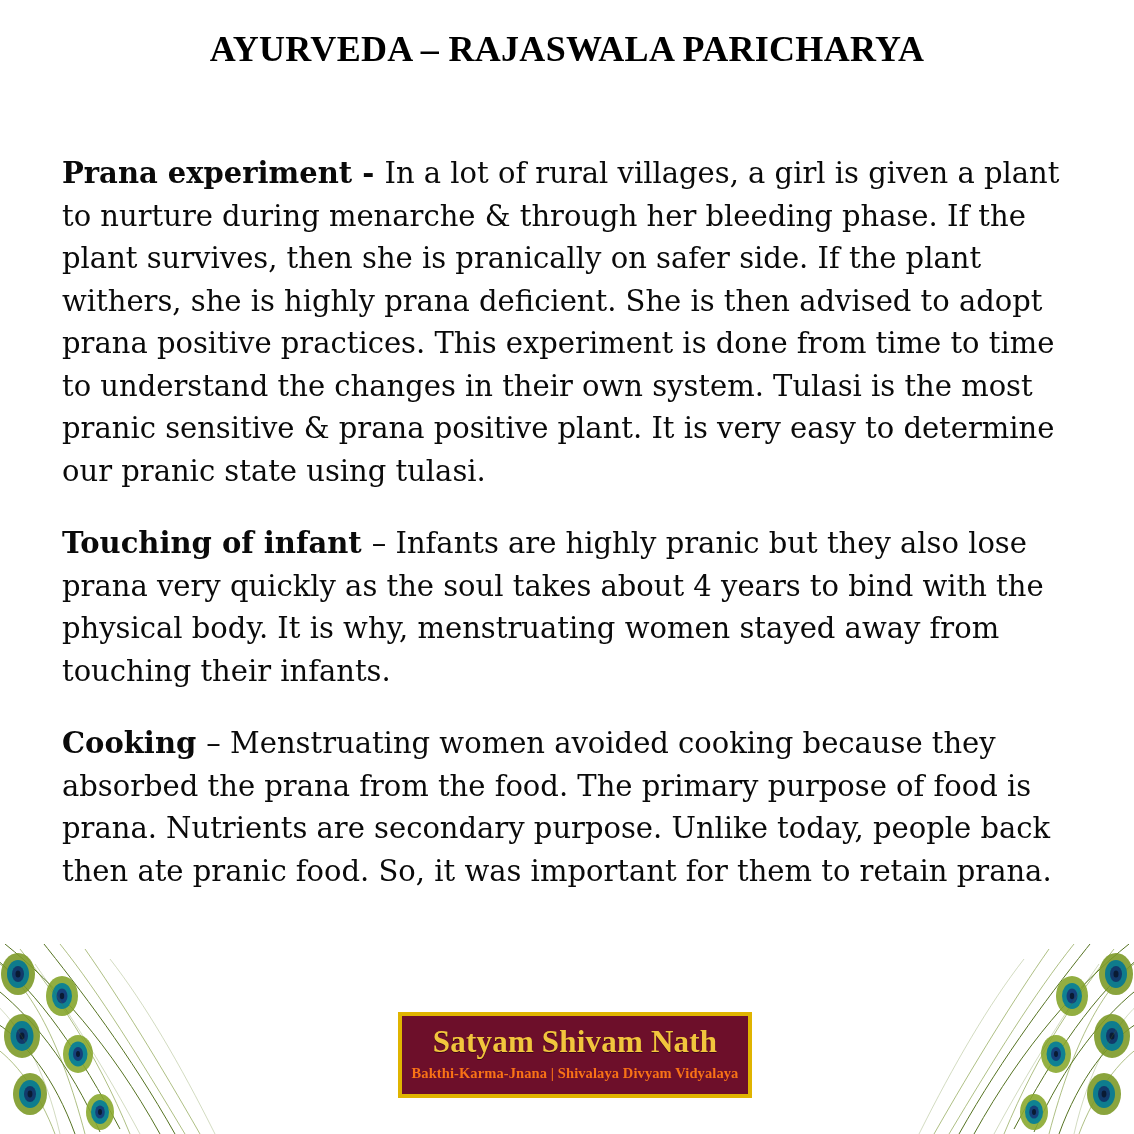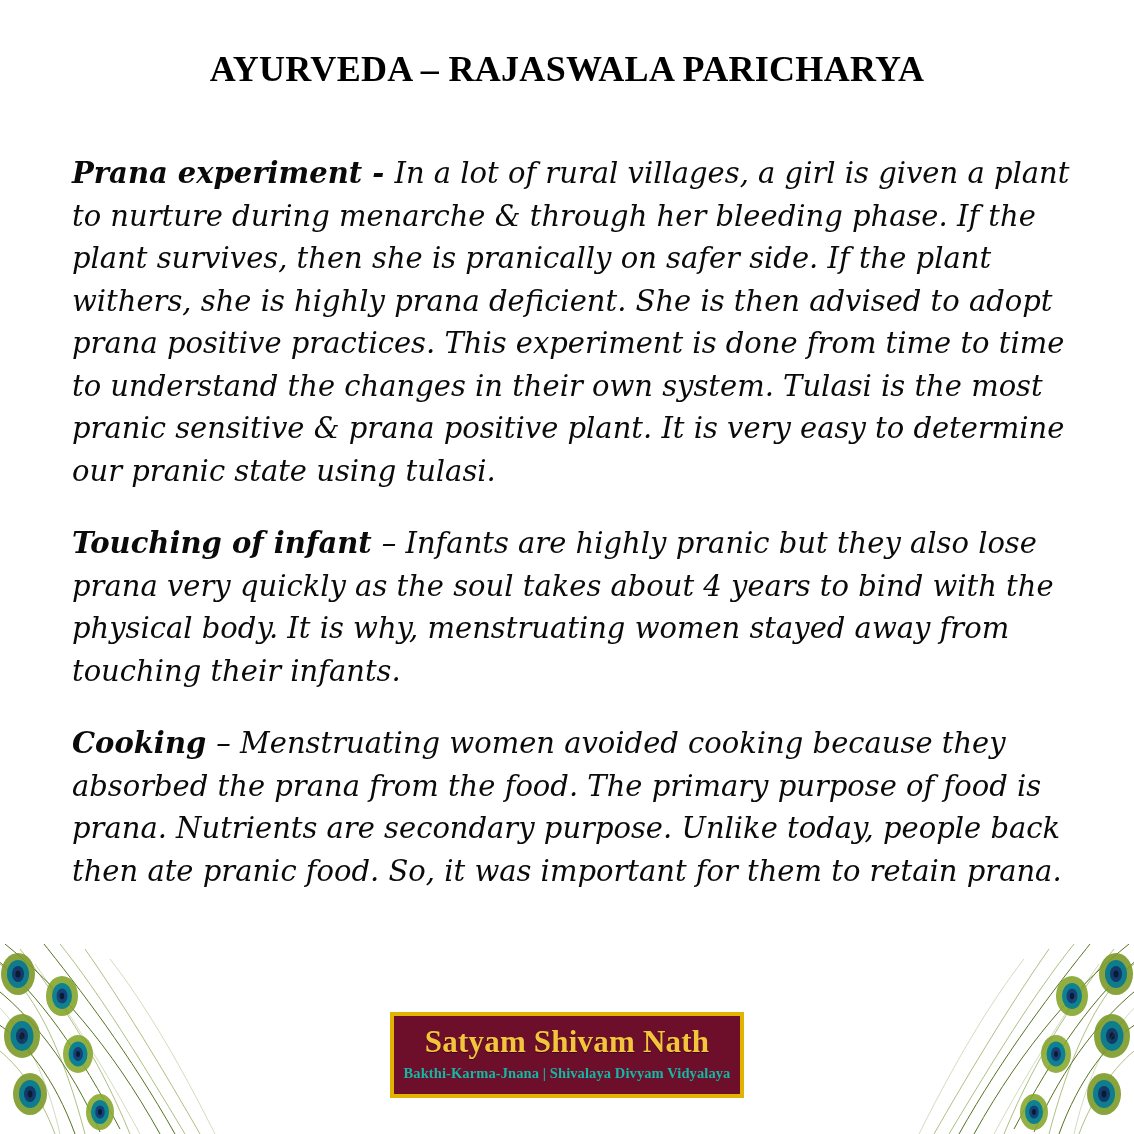--- a/index.html
+++ b/index.html
@@ -20,69 +20,68 @@
     height: 1134px;
     box-sizing: border-box;
   }
   .title {
     text-align: center;
     font-weight: bold;
     font-size: 36px;
     letter-spacing: 0.3px;
     color: #000000;
     margin: 0;
-    padding-top: 48px;
+    padding-top: 28px;
     font-family: "Liberation Serif", serif;
   }
   .content {
     position: absolute;
     top: 152px;
-    left: 72px;
+    left: 62px;
     width: 1010px;
-    font-style: italic;
   }
   .para {
     font-size: 30.5px;
     line-height: 42px;
     color: #0a0a0a;
     margin: 0 0 30px 0;
     text-align: left;
     font-family: "DejaVu Serif", serif;
     font-size: 29px;
     line-height: 42.5px;
   }
   .para:last-child { margin-bottom: 8px; }
   .lead {
     font-weight: bold;
   }
   
   .logo {
     position: absolute;
-    left: 390px;
+    left: 398px;
     top: 1012px;
     width: 354px;
     height: 86px;
     background: #6d0f2a;
     border: 4px solid #e0b400;
     box-sizing: border-box;
     text-align: center;
     overflow: hidden;
   }
   .logo-main {
     color: #f2c53d;
     font-family: "Liberation Serif", serif;
     font-weight: bold;
     font-size: 31px;
     line-height: 1;
     padding-top: 10px;
     letter-spacing: 0.2px;
     text-shadow: 0 1px 0 #3d0716;
   }
   .logo-sub {
-    color: #14b8a6;
+    color: #f97316;
     font-family: "Liberation Serif", serif;
     font-weight: bold;
     font-size: 14.5px;
     line-height: 1;
     padding-top: 9px;
     letter-spacing: 0.1px;
   }
   
   .feathers {
     position: absolute;

